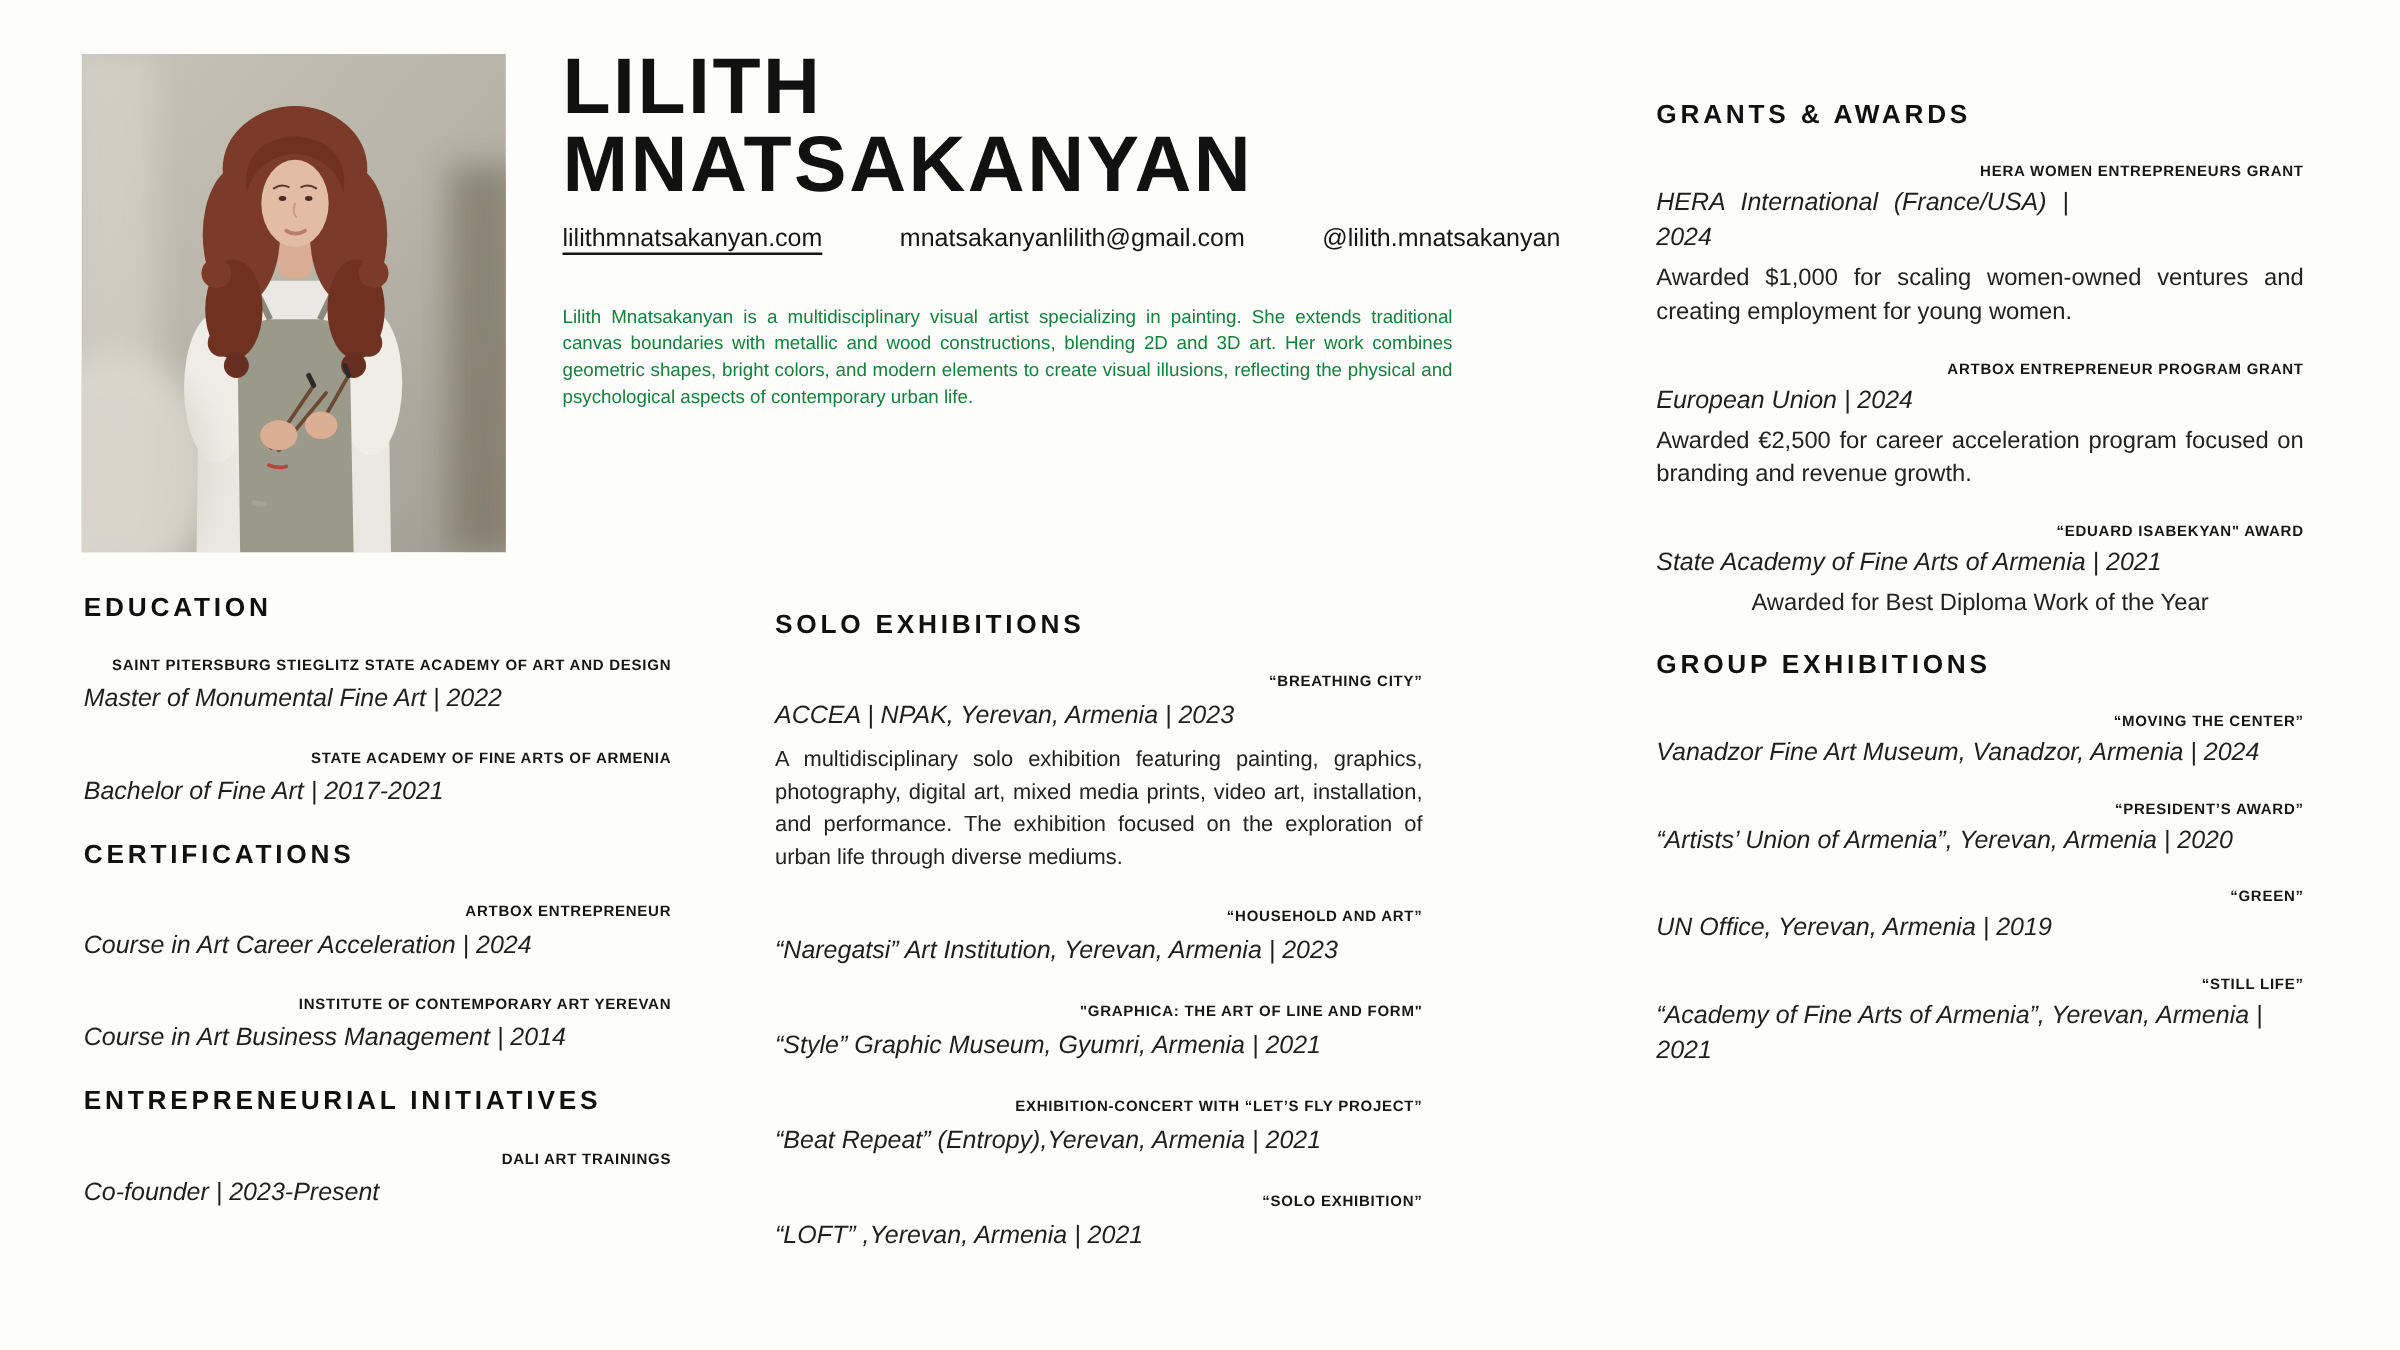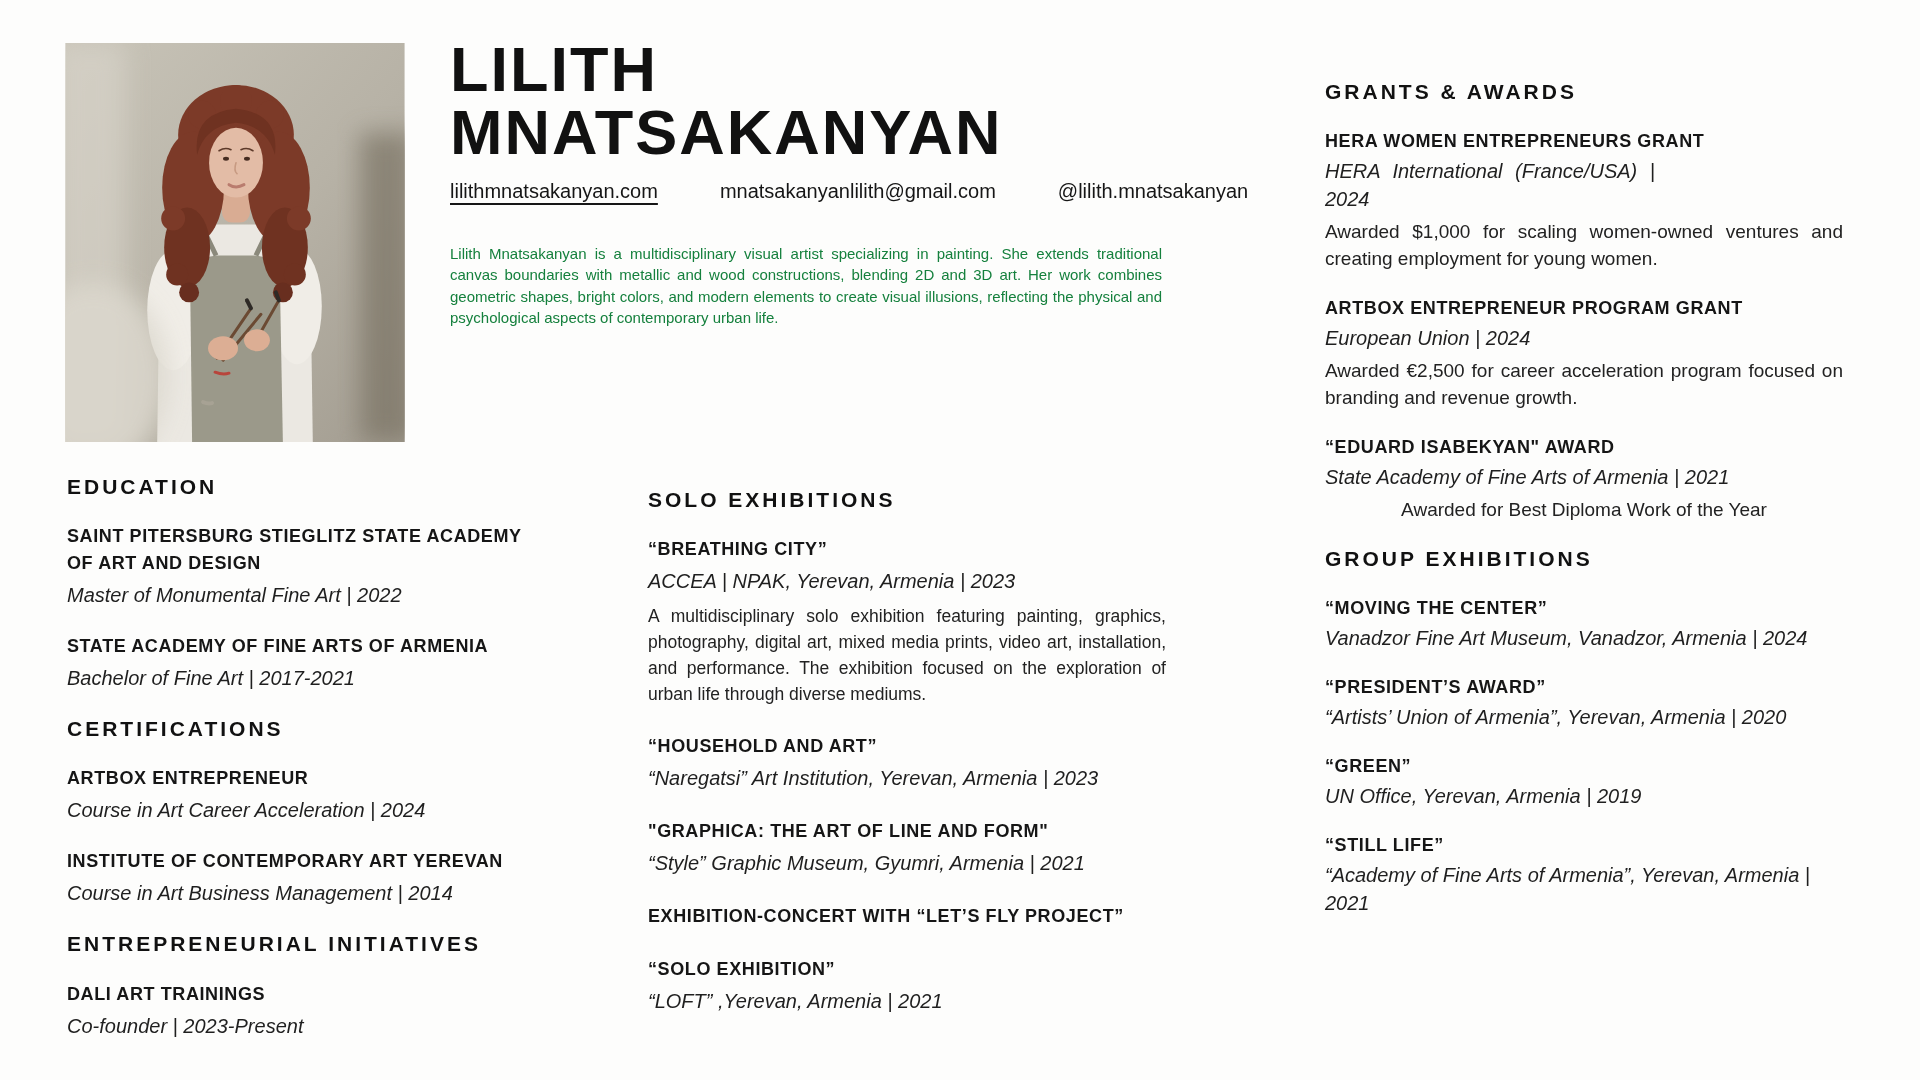--- a/index.html
+++ b/index.html
@@ -15,30 +15,30 @@
   .header{position:absolute;left:450px;top:38px;width:775px;}
   .name{font-size:63px;font-weight:800;letter-spacing:2px;line-height:1;margin:0;color:#111;}
   .role{margin-top:48px;font-size:21px;font-weight:700;letter-spacing:0.8px;color:#161616;}
   .contacts{margin-top:16px;display:flex;gap:62px;font-size:20px;font-weight:400;align-items:baseline;}
   .contact-link{color:#161616;text-decoration:none;cursor:pointer;}
   .contact-link.underlined{text-decoration:underline;text-underline-offset:5px;text-decoration-thickness:1.5px;}
   .bio{margin-top:40px;width:712px;font-size:15px;line-height:1.43;text-align:justify;color:#15803d;}
 
   .col{position:absolute;}
   .col-left{left:67px;top:474px;width:470px;}
-  .col-mid{left:648px;top:487px;width:518px;}
+  .col-mid{left:620px;top:487px;width:518px;}
   .col-right{left:1325px;top:79px;width:518px;}
 
   .sec-heading{font-size:21px;font-weight:700;letter-spacing:3px;line-height:1.2;margin:0 0 24px 0;color:#111;}
   .sec-heading.mt{margin-top:20px;}
 
   .entry{margin-bottom:24px;}
   .col-mid .entry{margin-bottom:26px;}
   .col-right .entry{margin-bottom:22px;}
-  .entry-title{font-size:18px;font-weight:700;letter-spacing:0.6px;line-height:1.5;color:#161616;}
+  .entry-title{font-size:12px;font-weight:700;letter-spacing:0.6px;line-height:1.5;color:#161616;text-align:right;}
   .entry-sub{font-size:20px;font-style:italic;line-height:1.4;margin-top:4px;color:#1f1f1f;}
   .col-right .entry-sub{margin-top:2px;}
   .entry-desc{font-size:17.5px;line-height:1.49;text-align:justify;margin-top:8px;color:#222;}
   .col-right .entry-desc{font-size:19px;line-height:1.42;margin-top:6px;}
   .pre{white-space:pre-line;}
   .stretch{word-spacing:7px;text-align:justify;}
 </style>
 </head>
 <body>
 
@@ -158,20 +158,21 @@
   <div class="entry">
     <div class="entry-title">“HOUSEHOLD AND ART”</div>
     <div class="entry-sub">“Naregatsi” Art Institution, Yerevan, Armenia | 2023</div>
   </div>
   <div class="entry">
     <div class="entry-title">"GRAPHICA: THE ART OF LINE AND FORM"</div>
     <div class="entry-sub">“Style” Graphic Museum, Gyumri, Armenia | 2021</div>
   </div>
   <div class="entry">
     <div class="entry-title">EXHIBITION-CONCERT WITH “LET’S FLY PROJECT”</div>
+    <div class="entry-sub">“Beat Repeat” (Entropy),Yerevan, Armenia | 2021</div>
   </div>
   <div class="entry">
     <div class="entry-title">“SOLO EXHIBITION”</div>
     <div class="entry-sub">“LOFT” ,Yerevan, Armenia | 2021</div>
   </div>
 </div>
 
 <div class="col col-right">
   <h2 class="sec-heading">GRANTS &amp; AWARDS</h2>
   <div class="entry">

